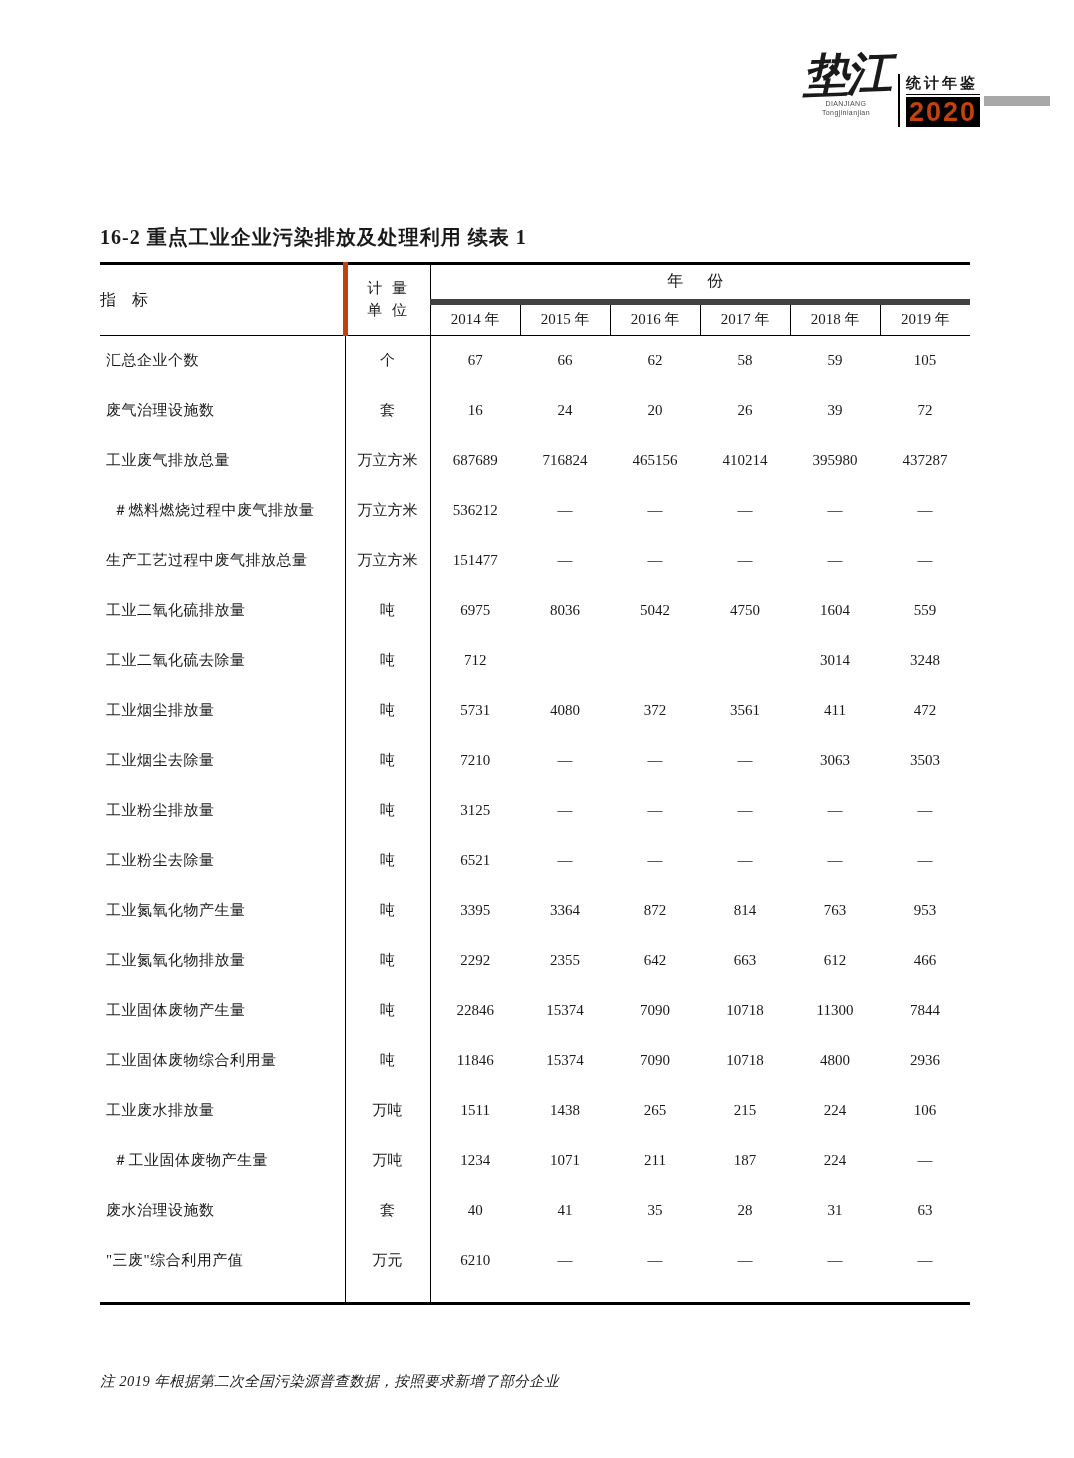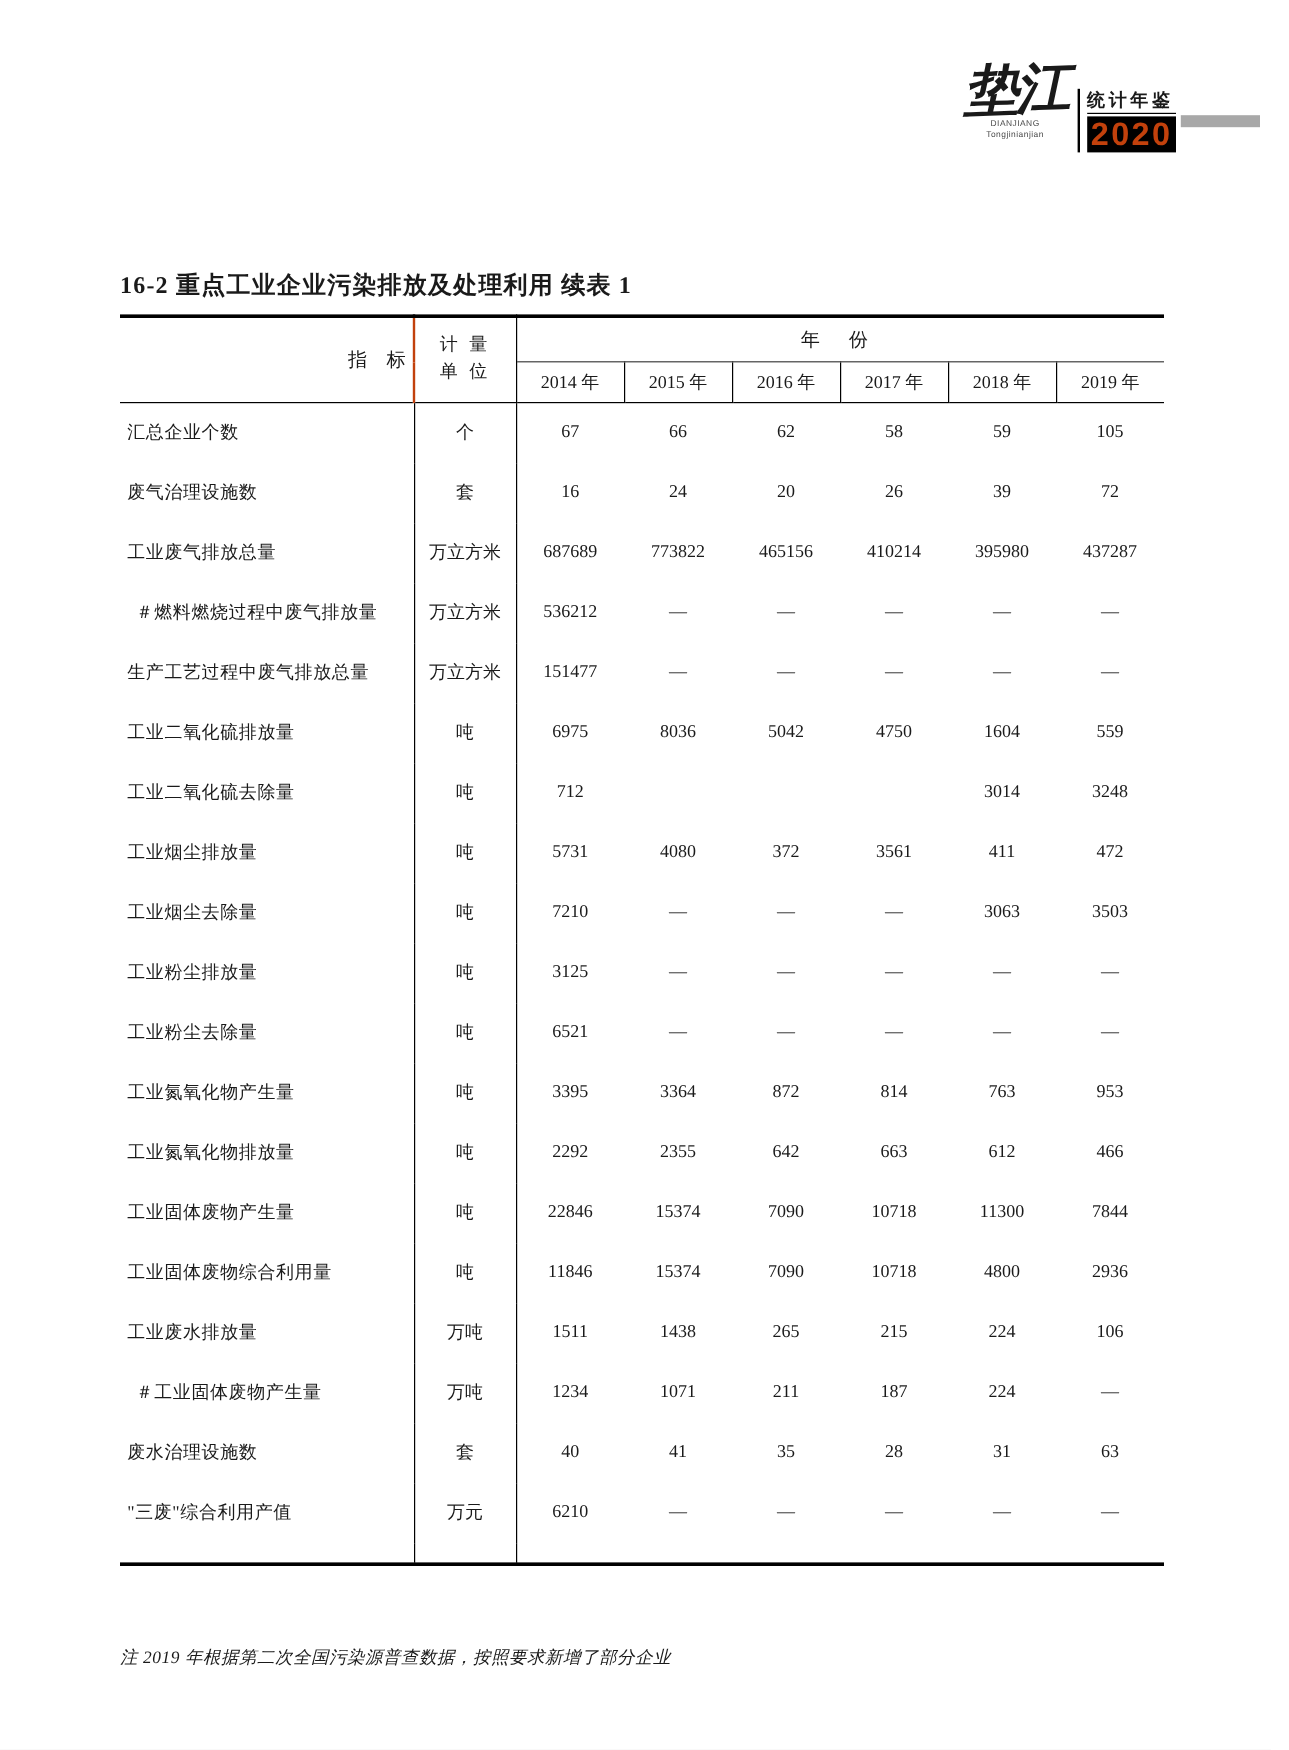--- a/index.html
+++ b/index.html
@@ -17,23 +17,23 @@
   .logo-year { margin-top:2px; background:#000; color:#c2410c; font-family:"Liberation Sans",sans-serif; font-weight:bold; font-size:27px; line-height:1.05; padding:1px 3px; letter-spacing:2px; text-align:center; }
   .gray-bar { position:absolute; top:96px; right:24px; width:66px; height:10px; background:#a8a8a8; }
 
   
   .page-title { position:absolute; left:100px; top:224px; font-size:20px; font-weight:bold; letter-spacing:1px; white-space:nowrap; }
 
   
   .main-table { position:absolute; left:100px; top:262px; width:870px; border-collapse:collapse; table-layout:fixed; font-size:15px;
                 border-top:3px solid #000; border-bottom:3px solid #000; }
   .main-table th { font-weight:normal; }
-  .th-indicator { border-right:2px solid #c2410c; border-bottom:1px solid #000; font-size:16px; letter-spacing:6px; text-align:right; }
+  .th-indicator { border-right:5px solid #c2410c; border-bottom:1px solid #000; font-size:16px; letter-spacing:6px; text-align:left; }
   .th-unit { border-right:1px solid #000; border-bottom:1px solid #000; font-size:15px; line-height:1.45; text-align:center; letter-spacing:3px;font-family:Liberation Serif, serif; }
-  .th-yeargroup { border-bottom:1px solid #404040; height:38px; font-size:16px; letter-spacing:10px; text-align:center; }
+  .th-yeargroup { border-bottom:6px solid #404040; height:38px; font-size:16px; letter-spacing:10px; text-align:center; }
   .th-year { height:34px; border-bottom:1px solid #000; font-size:15px; }
   .th-year + .th-year { border-left:1px solid #000; }
   .main-table tbody td { height:50px; vertical-align:middle; }
   td.col-indicator { border-right:1px solid #000; text-align:left; padding-left:6px; letter-spacing:.5px; }
   td.col-indicator.indent { padding-left:13px; }
   td.col-unit { border-right:1px solid #000; text-align:center; }
   td.col-value { text-align:center; }
   tr.spacer-row td { height:18px; }
 
   
@@ -109,21 +109,21 @@
           <td class="col-value">24</td>
           <td class="col-value">20</td>
           <td class="col-value">26</td>
           <td class="col-value">39</td>
           <td class="col-value">72</td>
         </tr>
         <tr>
           <td class="col-indicator">工业废气排放总量</td>
           <td class="col-unit">万立方米</td>
           <td class="col-value">687689</td>
-          <td class="col-value">773822</td>
+          <td class="col-value">716824</td>
           <td class="col-value">465156</td>
           <td class="col-value">410214</td>
           <td class="col-value">395980</td>
           <td class="col-value">437287</td>
         </tr>
         <tr>
           <td class="col-indicator indent">＃燃料燃烧过程中废气排放量</td>
           <td class="col-unit">万立方米</td>
           <td class="col-value">536212</td>
           <td class="col-value">—</td>

